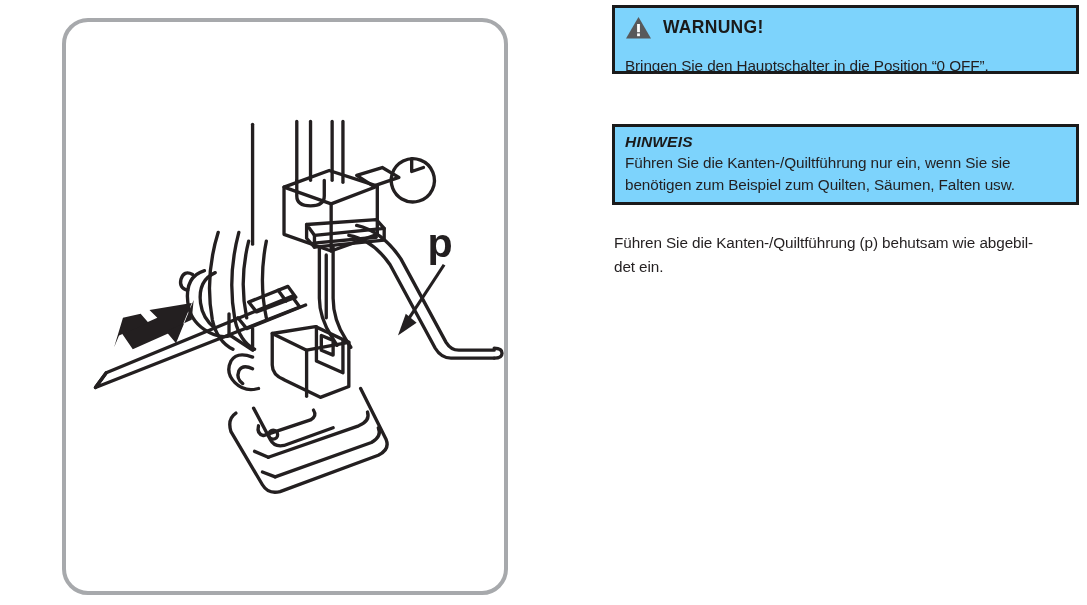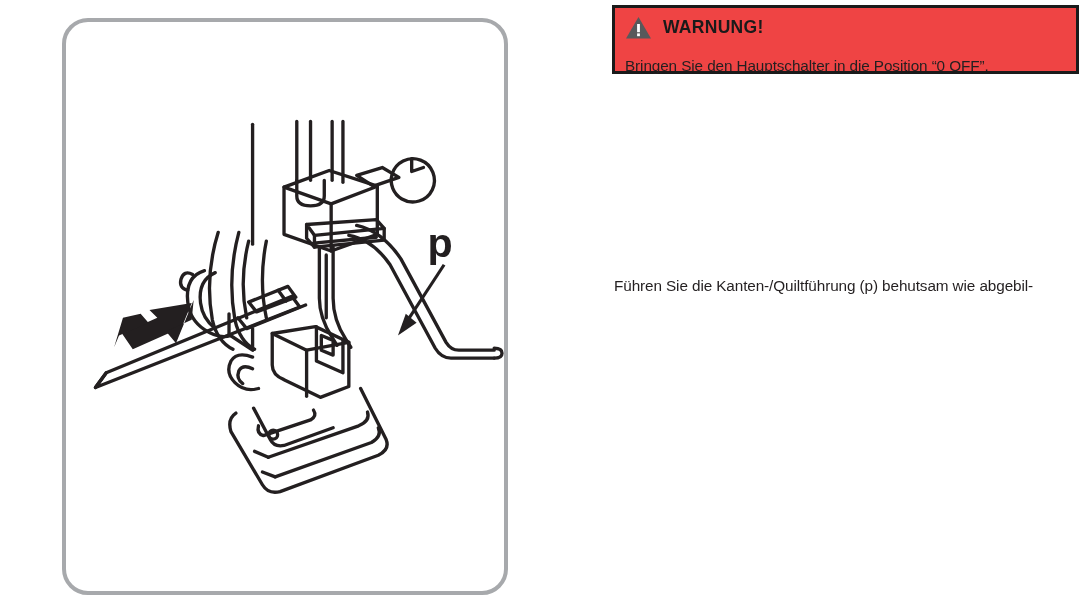--- a/index.html
+++ b/index.html
@@ -43,21 +43,21 @@
     left: 612px;
     top: 0;
     width: 467px;
     height: 605px;
   }
 
   .callout-box {
     position: absolute;
     box-sizing: border-box;
     border: 3px solid #1a1a1a;
-    background: #ef4444;
+    background: #7dd3fc;
     padding: 6px 10px 8px 10px;
   }
 
   #warning-box {
     left: 0;
     top: 5px;
     width: 467px;
     height: 69px;
   }
   #note-box {
@@ -107,21 +107,21 @@
   #paragraph-block {
     position: absolute;
     left: 2px;
     top: 231px;
     width: 456px;
     font-size: 15.3px;
     line-height: 23.5px;
     color: #231f20;
     letter-spacing: -0.1px;
   }
-  #paragraph-block .ln { display: block; margin-top: 43px; }
+  #paragraph-block .ln { display: block; }
 
   .warn-tri { display: block; }
 </style>
 </head>
 <body>
 
 <div id="illustration-panel">
   <svg id="illustration-svg" viewBox="0 0 446 577" xmlns="http://www.w3.org/2000/svg">
     <g fill="none" stroke="#231f20" stroke-width="3.4" stroke-linecap="round" stroke-linejoin="round">
 
@@ -233,18 +233,23 @@
       <svg class="warn-tri" width="27" height="24" viewBox="0 0 27 24" xmlns="http://www.w3.org/2000/svg">
         <path d="M13.5 1 L26 22.5 L1 22.5 Z" fill="#58595b"></path>
         <rect x="12.1" y="8" width="2.8" height="8.2" fill="#ffffff"></rect>
         <rect x="12.1" y="17.4" width="2.8" height="2.8" fill="#ffffff"></rect>
       </svg>
       <span class="warn-title">WARNUNG!</span>
     </div>
     <div class="callout-body" id="warning-text">Bringen Sie den Hauptschalter in die Position “0 OFF”.</div>
   </div>
 
+  <div class="callout-box" id="note-box">
+    <div class="note-title">HINWEIS</div>
+    <div class="callout-body" id="note-text">Führen Sie die Kanten-/Quiltführung nur ein, wenn Sie sie benötigen zum Beispiel zum Quilten, Säumen, Falten usw.</div>
+  </div>
 
   <div id="paragraph-block">
     <span class="ln">Führen Sie die Kanten-/Quiltführung (p) behutsam wie abgebil-</span>
+    <span class="ln">det ein.</span>
   </div>
 
 </div>
 
 </body></html>

